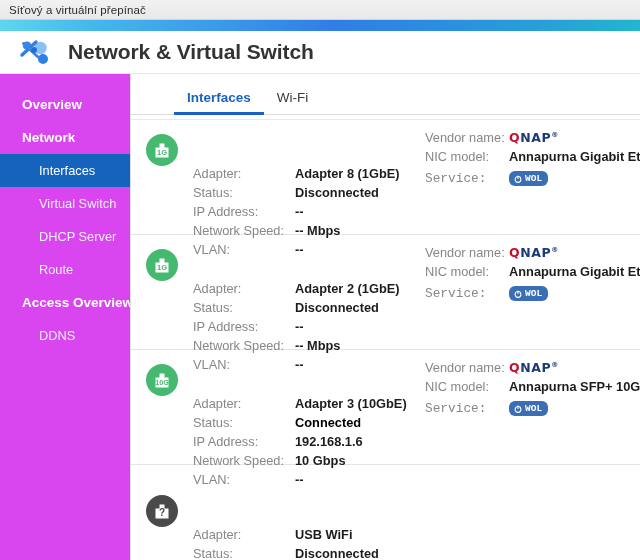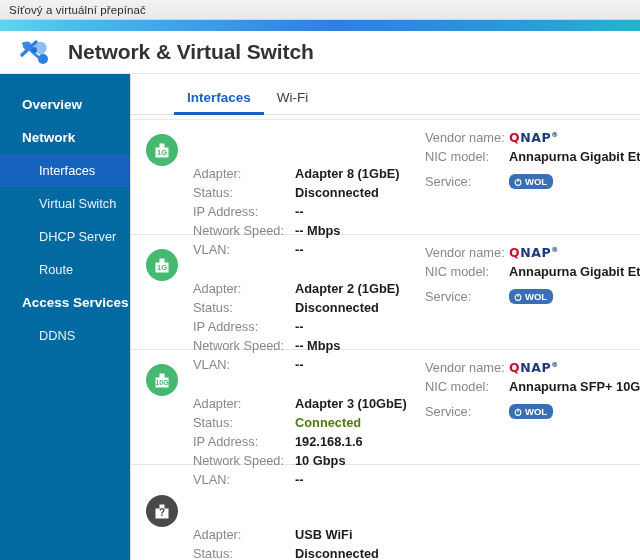--- a/index.html
+++ b/index.html
@@ -43,21 +43,21 @@
     font-size:21px; font-weight:bold; color:#333;
     margin-left:16px; letter-spacing:-.1px; white-space:nowrap;text-align:center;
   }
 
   
   #shell { display:flex; height:486px; }
 
   
   #sidebar {
     width:130px; flex:none;
-    background:#0369a1;
+    background:#d946ef;
     padding-top:14px;
   }
   .nav-group {
     color:#fff; font-weight:bold; font-size:13.5px;
     padding:9px 0 9px 22px;
     white-space:nowrap;
   }
   .nav-item {
     color:#eaf1fa; font-size:12.8px;
     padding:9px 0 9px 39px;
@@ -122,24 +122,24 @@
   .lbl {
     color:#878787; font-size:12.8px;
     white-space:nowrap;
   }
   .col-a .lbl { width:102px; flex:none;margin-top:36px; }
   .col-b .lbl { width:84px; flex:none; }
   .val {
     font-weight:bold; color:#1c1c1c; font-size:12.8px;
     white-space:nowrap;
   }
-  .val.connected { color:#4d7c0f; }
-
-  
-  .line.badgeline { height:21px; align-items:flex-end; }
+  .val.connected { color:#000000; }
+
+  
+  .line.badgeline { height:21px; align-items:center;font-family:Liberation Mono, monospace; }
 
   
   .qnap {
     font-family:"DejaVu Sans", sans-serif;
     font-weight:bold; font-size:12.5px;
     color:#1b3a7a; letter-spacing:.6px;
     position:relative; white-space:nowrap;
   }
   .qnap .dot { color:#c8102e; }
   .qnap .tm {
@@ -188,21 +188,21 @@
 
 <div id="shell">
 
   <nav id="sidebar">
     <div class="nav-group"><span>Overview</span></div>
     <div class="nav-group"><span>Network</span></div>
     <div class="nav-item active"><span>Interfaces</span></div>
     <div class="nav-item"><span>Virtual Switch</span></div>
     <div class="nav-item"><span>DHCP Server</span></div>
     <div class="nav-item"><span>Route</span></div>
-    <div class="nav-group"><span>Access Services</span></div>
+    <div class="nav-group"><span>Access Overview</span></div>
     <div class="nav-item"><span>DDNS</span></div>
   </nav>
 
   <section id="content">
 
     <div id="tabs">
       <div class="tab active"><span>Interfaces</span></div>
       <div class="tab"><span>Wi-Fi</span></div>
     </div>
     <div id="toprule"></div>

